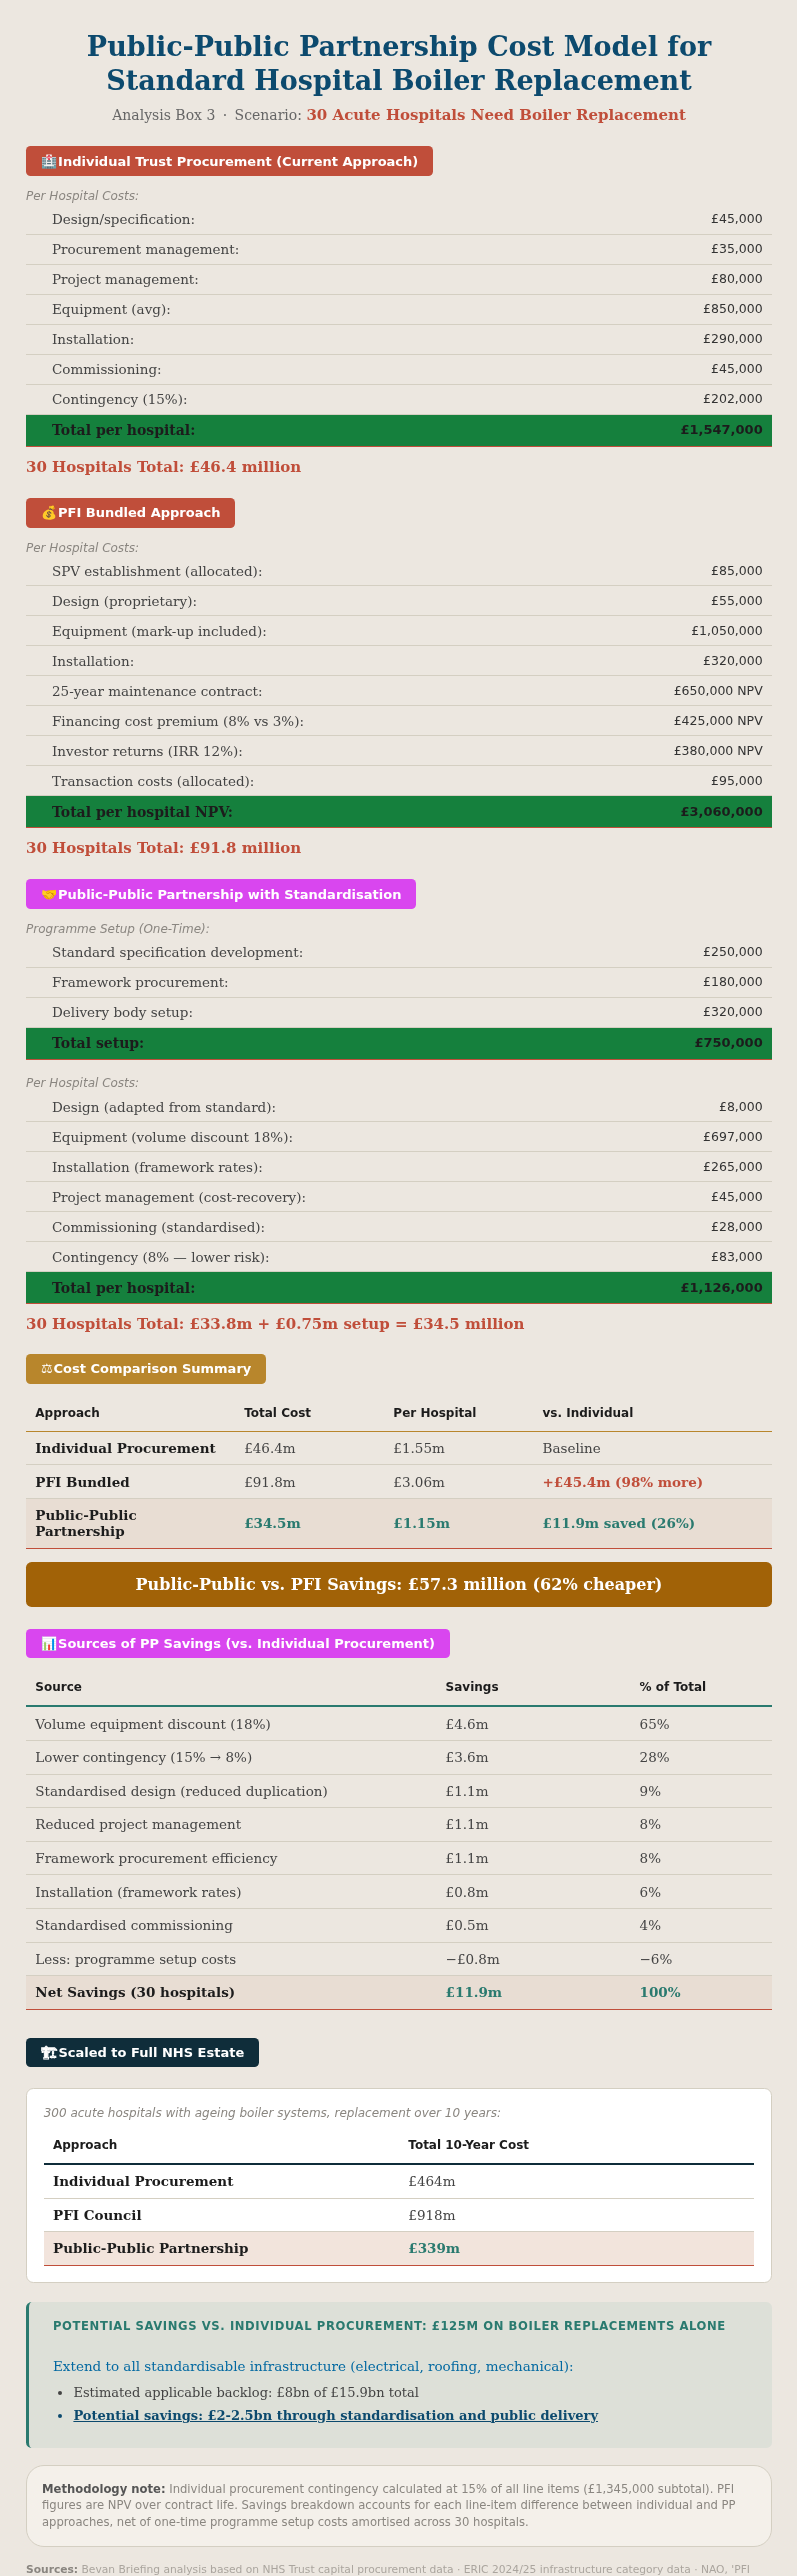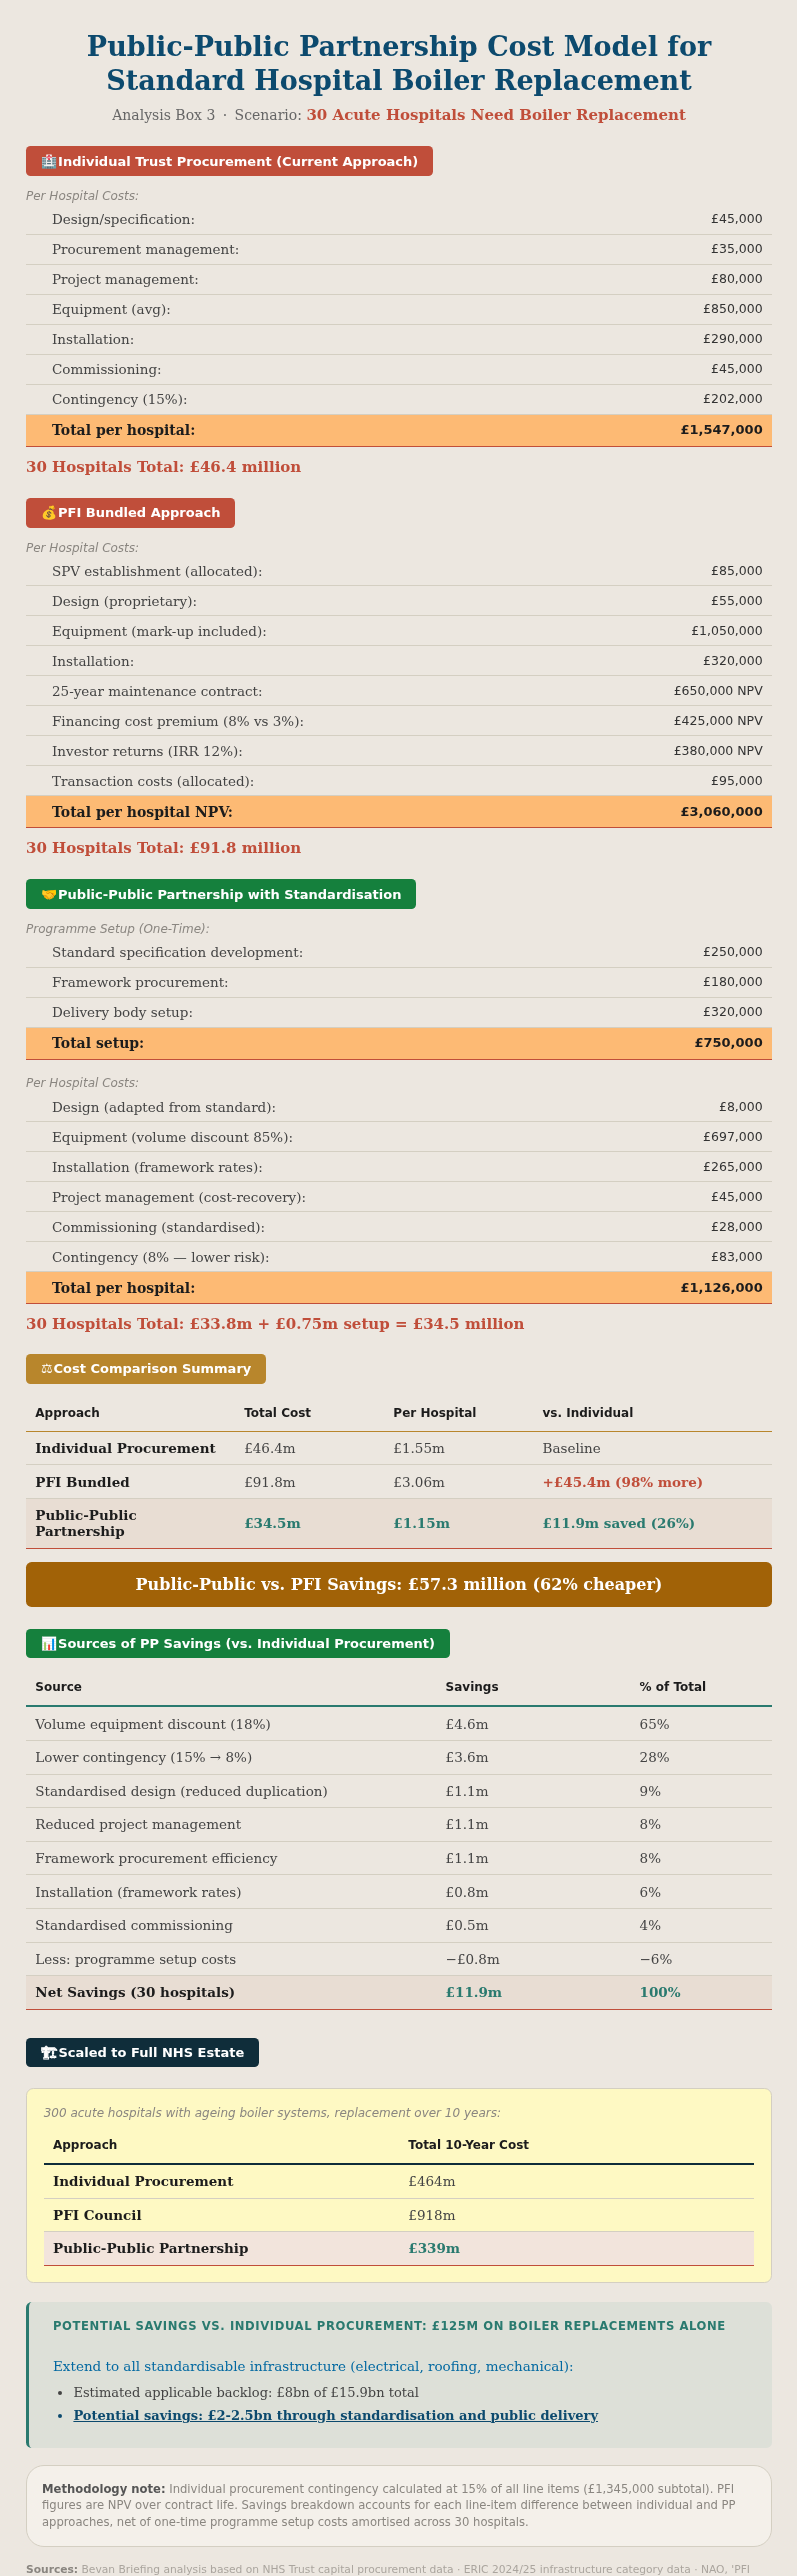--- a/index.html
+++ b/index.html
@@ -31,21 +31,21 @@
     color: #fff;
     font-family: "DejaVu Sans", sans-serif;
     font-weight: bold;
     font-size: 13px;
     padding: 7.4px 15px 7.4px 15px;
     border-radius: 4.6px;
     margin-top: 22px;
     line-height: 15px;
   }
   .pill-red { background: #c04e3a; }
-  .pill-teal { background: #15803d; }
+  .pill-teal { background: #d946ef; }
   .pill-gold { background: #b8862c; }
   .pill-navy { background: #0f2d3a; }
   .pill-icon { margin-right: 0.9px; }
 
   .group-label {
     font-family: "DejaVu Sans", sans-serif;
     font-style: italic;
     font-size: 12px;
     color: #8a8680;
     margin-top: 13px;
@@ -60,21 +60,21 @@
     font-size: 13.5px;
     line-height: 16px;
     color: #444;
   }
   .cost-row:last-child { border-bottom: none; }
   .cost-row .val { font-family: "DejaVu Sans", sans-serif; font-size: 12.5px; color: #333; }
   .cost-total {
     display: flex;
     justify-content: space-between;
     padding: 7.4px 9.3px 7.4px 26px;
-    background: #fdba74;
+    background: #15803d;
     border-top: 0.9px solid #d4cfc2;
     border-bottom: 1.9px solid #c04e3a;
     font-weight: bold;
     font-size: 14px;
     color: #1c1c1c;
   }
   .cost-total .val { font-family: "DejaVu Sans", sans-serif; font-size: 13px; }
   .grand-total {
     color: #c04e3a;
     font-weight: bold;
@@ -109,21 +109,21 @@
     color: #fff;
     font-size: 16px;
     font-weight: bold;
     text-align: center;
     padding: 13px 9.3px;
     border-radius: 5.6px;
     margin-top: 13px;
   }
 
   .estate-box {
-    background: #fef9c3;
+    background: #ffffff;
     border: 0.9px solid #d4cfc2;
     border-radius: 7.4px;
     padding: 16.7px 16.7px 16.7px 16.7px;
     margin-top: 20.4px;
   }
   .estate-intro {
     font-family: "DejaVu Sans", sans-serif;
     font-style: italic;
     font-size: 12px;
     color: #8a8680;
@@ -298,21 +298,21 @@
       <span class="val">£750,000</span>
     </div>
 
   <div class="group-label" style="margin-top:16.7px">Per Hospital Costs:</div>
   <div class="cost-list">
     <div class="cost-row">
         <span>Design (adapted from standard):</span>
         <span class="val">£8,000</span>
       </div>
     <div class="cost-row">
-        <span>Equipment (volume discount 85%):</span>
+        <span>Equipment (volume discount 18%):</span>
         <span class="val">£697,000</span>
       </div>
     <div class="cost-row">
         <span>Installation (framework rates):</span>
         <span class="val">£265,000</span>
       </div>
     <div class="cost-row">
         <span>Project management (cost-recovery):</span>
         <span class="val">£45,000</span>
       </div>

